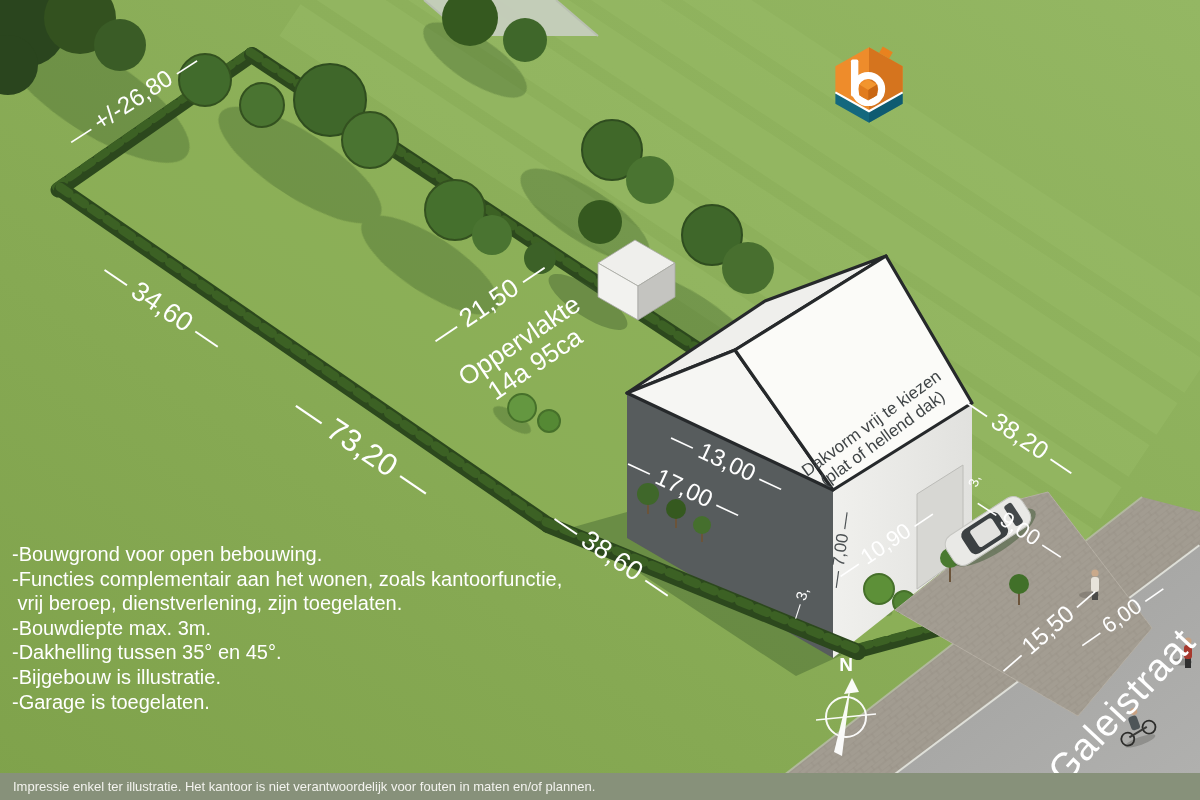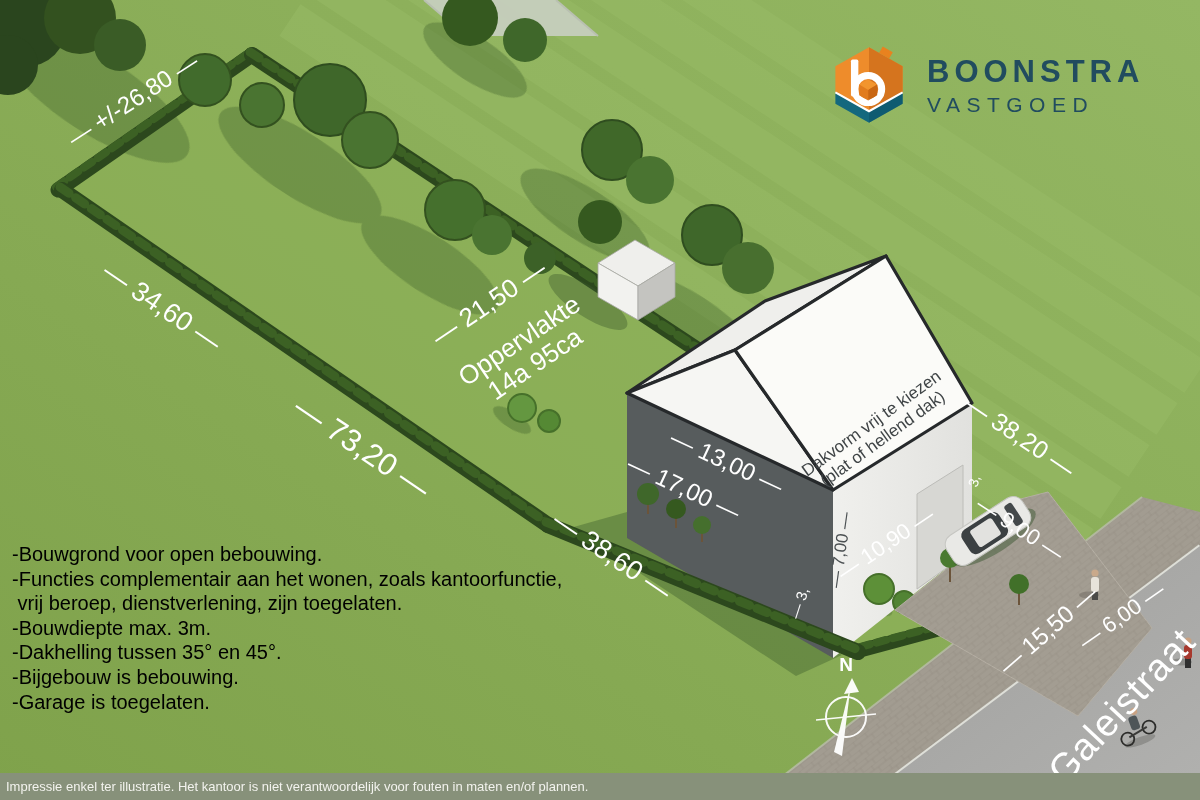--- a/index.html
+++ b/index.html
@@ -9,24 +9,24 @@
   .lbl{position:absolute;color:#fff;white-space:nowrap;
        transform:translate(-50%,-50%) rotate(var(--r,0deg));
        transform-origin:center;font-family:"Liberation Sans",sans-serif;}
   .lbl.dark{color:#4b5052;}
   .area-block{text-align:center;line-height:1.08;}
   .roof-note{text-align:center;line-height:1.12;color:#3f4446;font-weight:bold;}
   .logo{position:absolute;display:flex;align-items:center;gap:17px;}
   .logo .brand{font-size:31px;font-weight:bold;letter-spacing:5px;color:#214C5F;}
   .logo .sub{font-size:21px;letter-spacing:6.5px;color:#214C5F;margin-top:3px;}
   .regs{position:absolute;left:12px;top:542px;font-size:20px;line-height:24.6px;
-        color:#000000;}
+        color:#ffffff;}
   .disclaimer-bar{position:absolute;left:0;top:773px;width:1200px;height:27px;
         background:#87917a;}
-  .disclaimer-bar div{font-size:13px;line-height:27px;padding-left:6px;color:#f3f3ee;}
+  .disclaimer-bar div{font-size:13px;line-height:27px;padding-left:13px;color:#f3f3ee;}
   .street{letter-spacing:1px;}
 </style>
 </head>
 <body>
 
 <div class="stage">
 
 <svg class="scene" width="1200" height="800" viewBox="0 0 1200 800">
   <defs>
     <linearGradient id="grassG" x1="0" y1="1" x2="1" y2="0">
@@ -252,33 +252,29 @@
     <polygon points="9,27 50,4 91,27 91,59 50,82 9,59" fill="#EE8C2B"></polygon>
     <polygon points="50,4 91,27 91,59 50,82" opacity="0.85" fill="#D0701C"></polygon>
     <polygon points="62.3,10.9 74.6,17.8 79,10 66.7,3.1" fill="#e8821f"></polygon>
     <polyline points="9,59 50,82 91,59" stroke="#fff" stroke-width="2.5" fill="none"></polyline>
     <rect x="28" y="19" width="9" height="45" rx="2" fill="#fff"></rect>
     <circle cx="49" cy="55" r="16.5" stroke="#fff" stroke-width="8.5" fill="none"></circle>
     <polygon points="49,43 60,49.5 49,56 38,49.5" fill="#F2952E"></polygon>
     <polygon points="38,49.5 49,56 49,69 38,62.5" fill="#E17C1E"></polygon>
     <polygon points="49,56 60,49.5 60,62.5 49,69" fill="#C96713"></polygon>
   </svg>
-  <div class="logo-text">
-    <div class="brand">BOONSTRA</div>
-    <div class="sub">VASTGOED</div>
-  </div>
 </div>
 
 <div class="regs">
   <div>-Bouwgrond voor open bebouwing.</div>
   <div>-Functies complementair aan het wonen, zoals kantoorfunctie,</div>
   <div>&nbsp;vrij beroep, dienstverlening, zijn toegelaten.</div>
   <div>-Bouwdiepte max. 3m.</div>
   <div>-Dakhelling tussen 35° en 45°.</div>
-  <div>-Bijgebouw is bebouwing.</div>
+  <div>-Bijgebouw is illustratie.</div>
   <div>-Garage is toegelaten.</div>
 </div>
 
 <div class="disclaimer-bar">
   <div>Impressie enkel ter illustratie. Het kantoor is niet verantwoordelijk voor fouten in maten en/of plannen.</div>
 </div>
 
 </div>
 
 </body></html>

